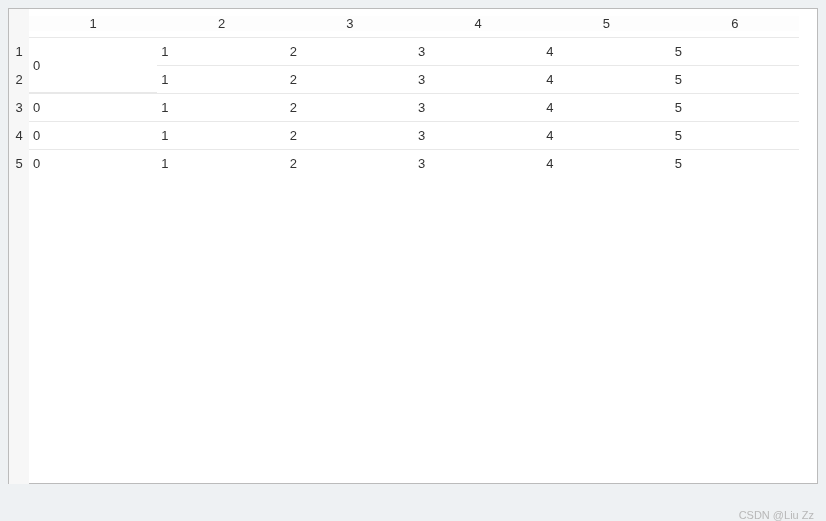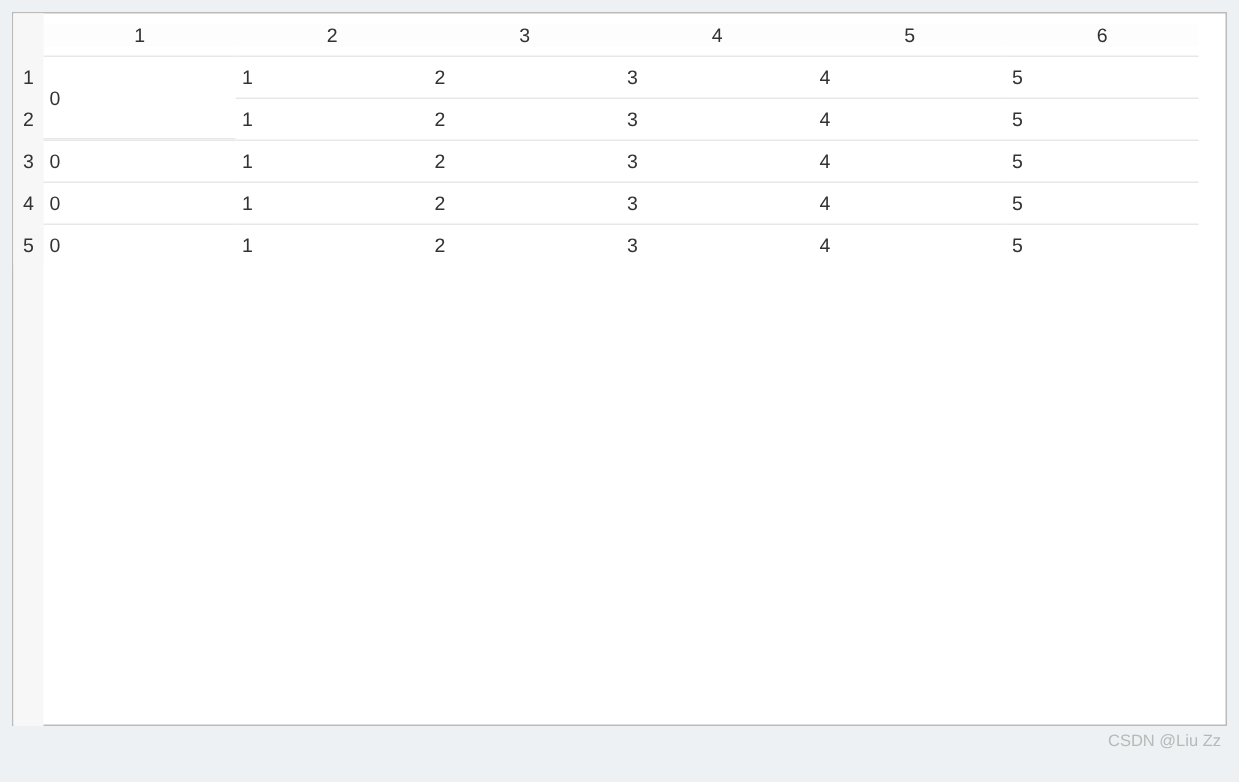--- a/index.html
+++ b/index.html
@@ -100,21 +100,21 @@
       background: #fff;
       border-top: 1px solid #e8e8e8;
       border-bottom: 1px solid #e8e8e8;
     }
     .no-top-border {
       border-top: none;
     }
     .watermark {
       position: absolute;
       right: 12px;
-      bottom: 21px;
+      bottom: 0;
       font-size: 11px;
       color: #b8b8b8;
     }
   </style>
 </head>
 <body>
 
 <div class="panel">
   <div class="grid-area">
     <div class="row-header-col"></div>

